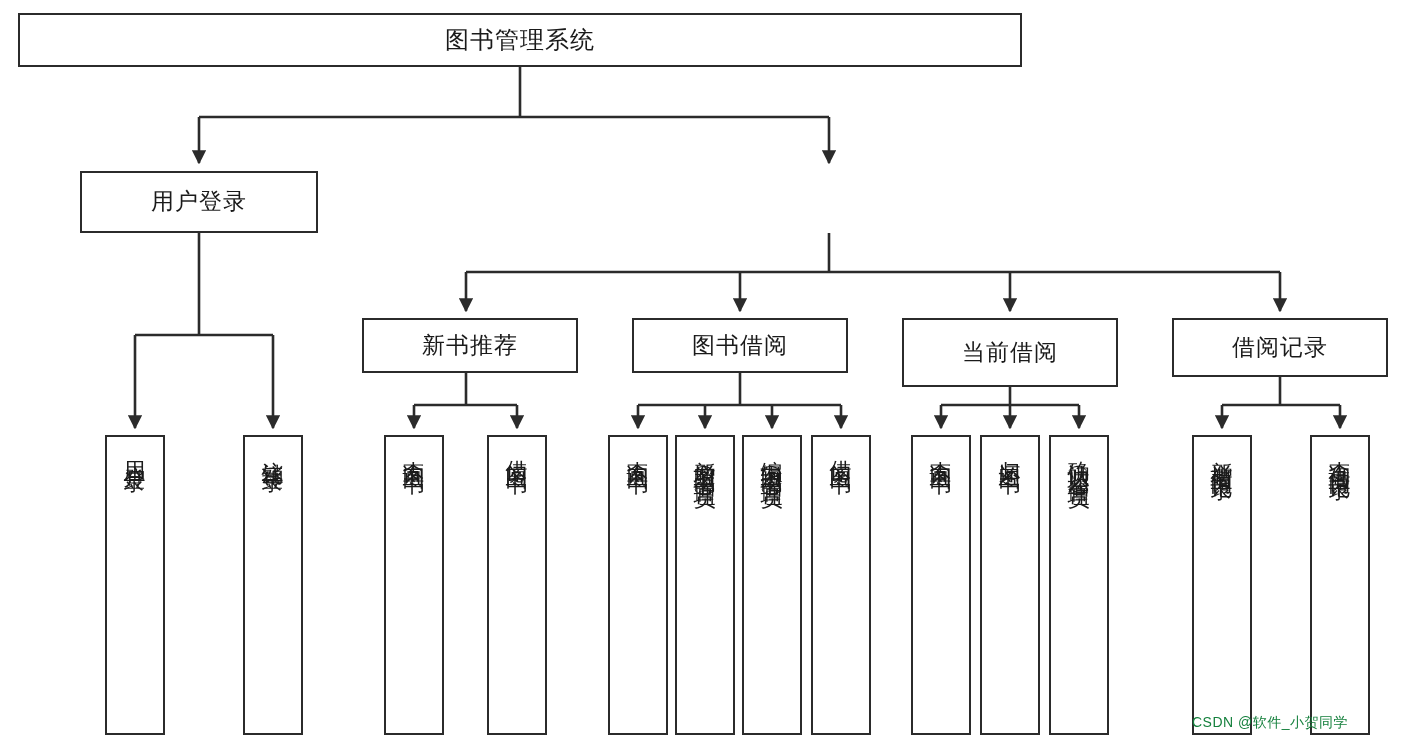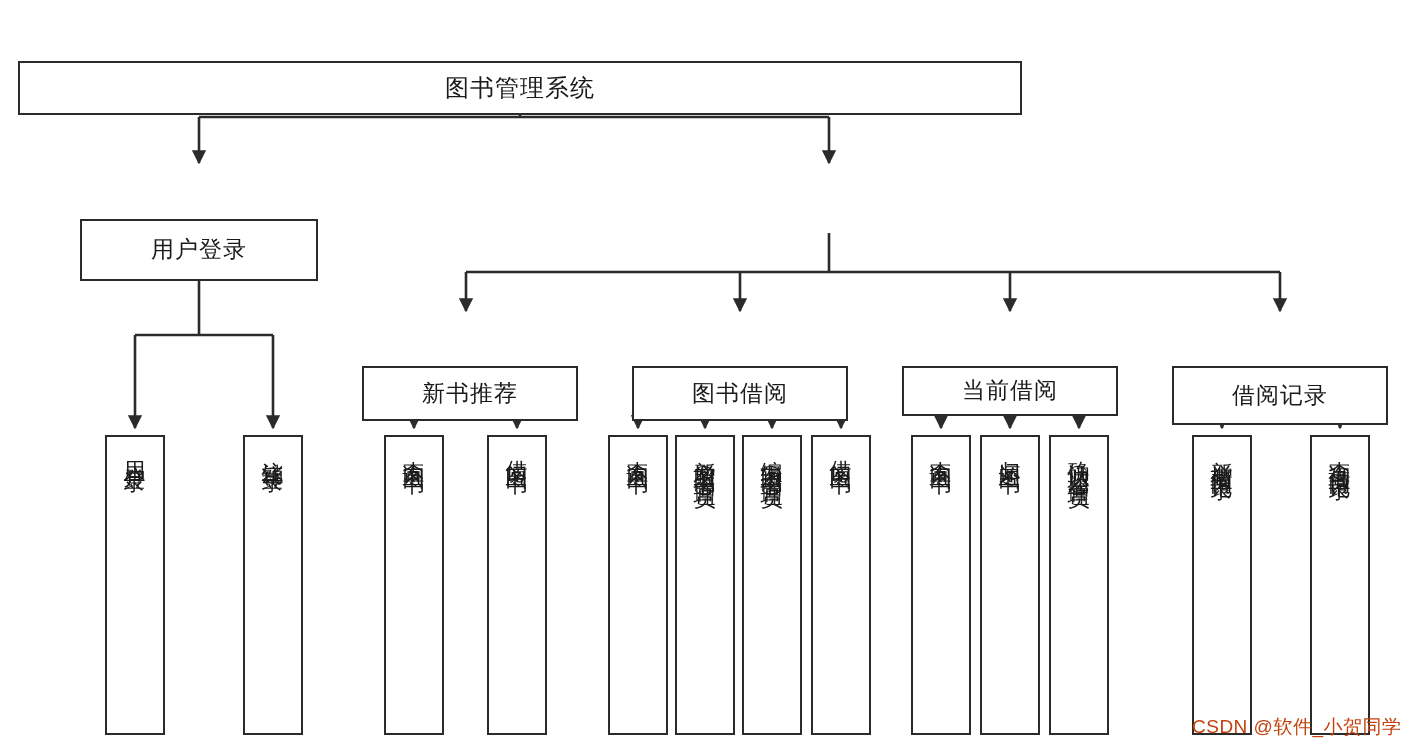--- a/index.html
+++ b/index.html
@@ -34,43 +34,42 @@
     display: flex;
     align-items: center;
     justify-content: center;
     color: #1a1a1a;
   }
   .node.horiz {
     font-size: 23px;
     letter-spacing: 1px;
     line-height: 1.2;
     text-align: right;
-    margin-top: 48px;
   }
   .node.root {
     font-size: 24px;
   }
   .node.leaf {
     font-size: 22px;
     align-items: flex-start;
     justify-content: center;
     padding-top: 6px;
   }
   .vtext {
     writing-mode: vertical-rl;
     text-orientation: upright;
     letter-spacing: 4px;
     line-height: 1.05;
     white-space: nowrap;
     display: block;
   }
   .watermark {
     position: absolute;
-    color: #c2410c;
-    font-size: 19px;
+    color: #15803d;
+    font-size: 14px;
     letter-spacing: 0.5px;
     white-space: nowrap;
     user-select: none;
   }
 </style>
 </head>
 <body>
 
 <div id="canvas">
 
@@ -132,21 +131,21 @@
   <div class="node horiz" style="left:80px; top:171px; width:238px; height:62px;">
     <span>用户登录</span>
   </div>
 
   <div class="node horiz" style="left:362px; top:318px; width:216px; height:55px;">
     <span>新书推荐</span>
   </div>
   <div class="node horiz" style="left:632px; top:318px; width:216px; height:55px;">
     <span>图书借阅</span>
   </div>
-  <div class="node horiz" style="left:902px; top:318px; width:216px; height:50px;">
+  <div class="node horiz" style="left:902px; top:318px; width:216px; height:69px;">
     <span>当前借阅</span>
   </div>
   <div class="node horiz" style="left:1172px; top:318px; width:216px; height:59px;">
     <span>借阅记录</span>
   </div>
 
   <div class="node leaf" style="left:105px; top:435px; width:60px; height:300px;">
     <span class="vtext">用户登录</span>
   </div>
   <div class="node leaf" style="left:243px; top:435px; width:60px; height:300px;">

